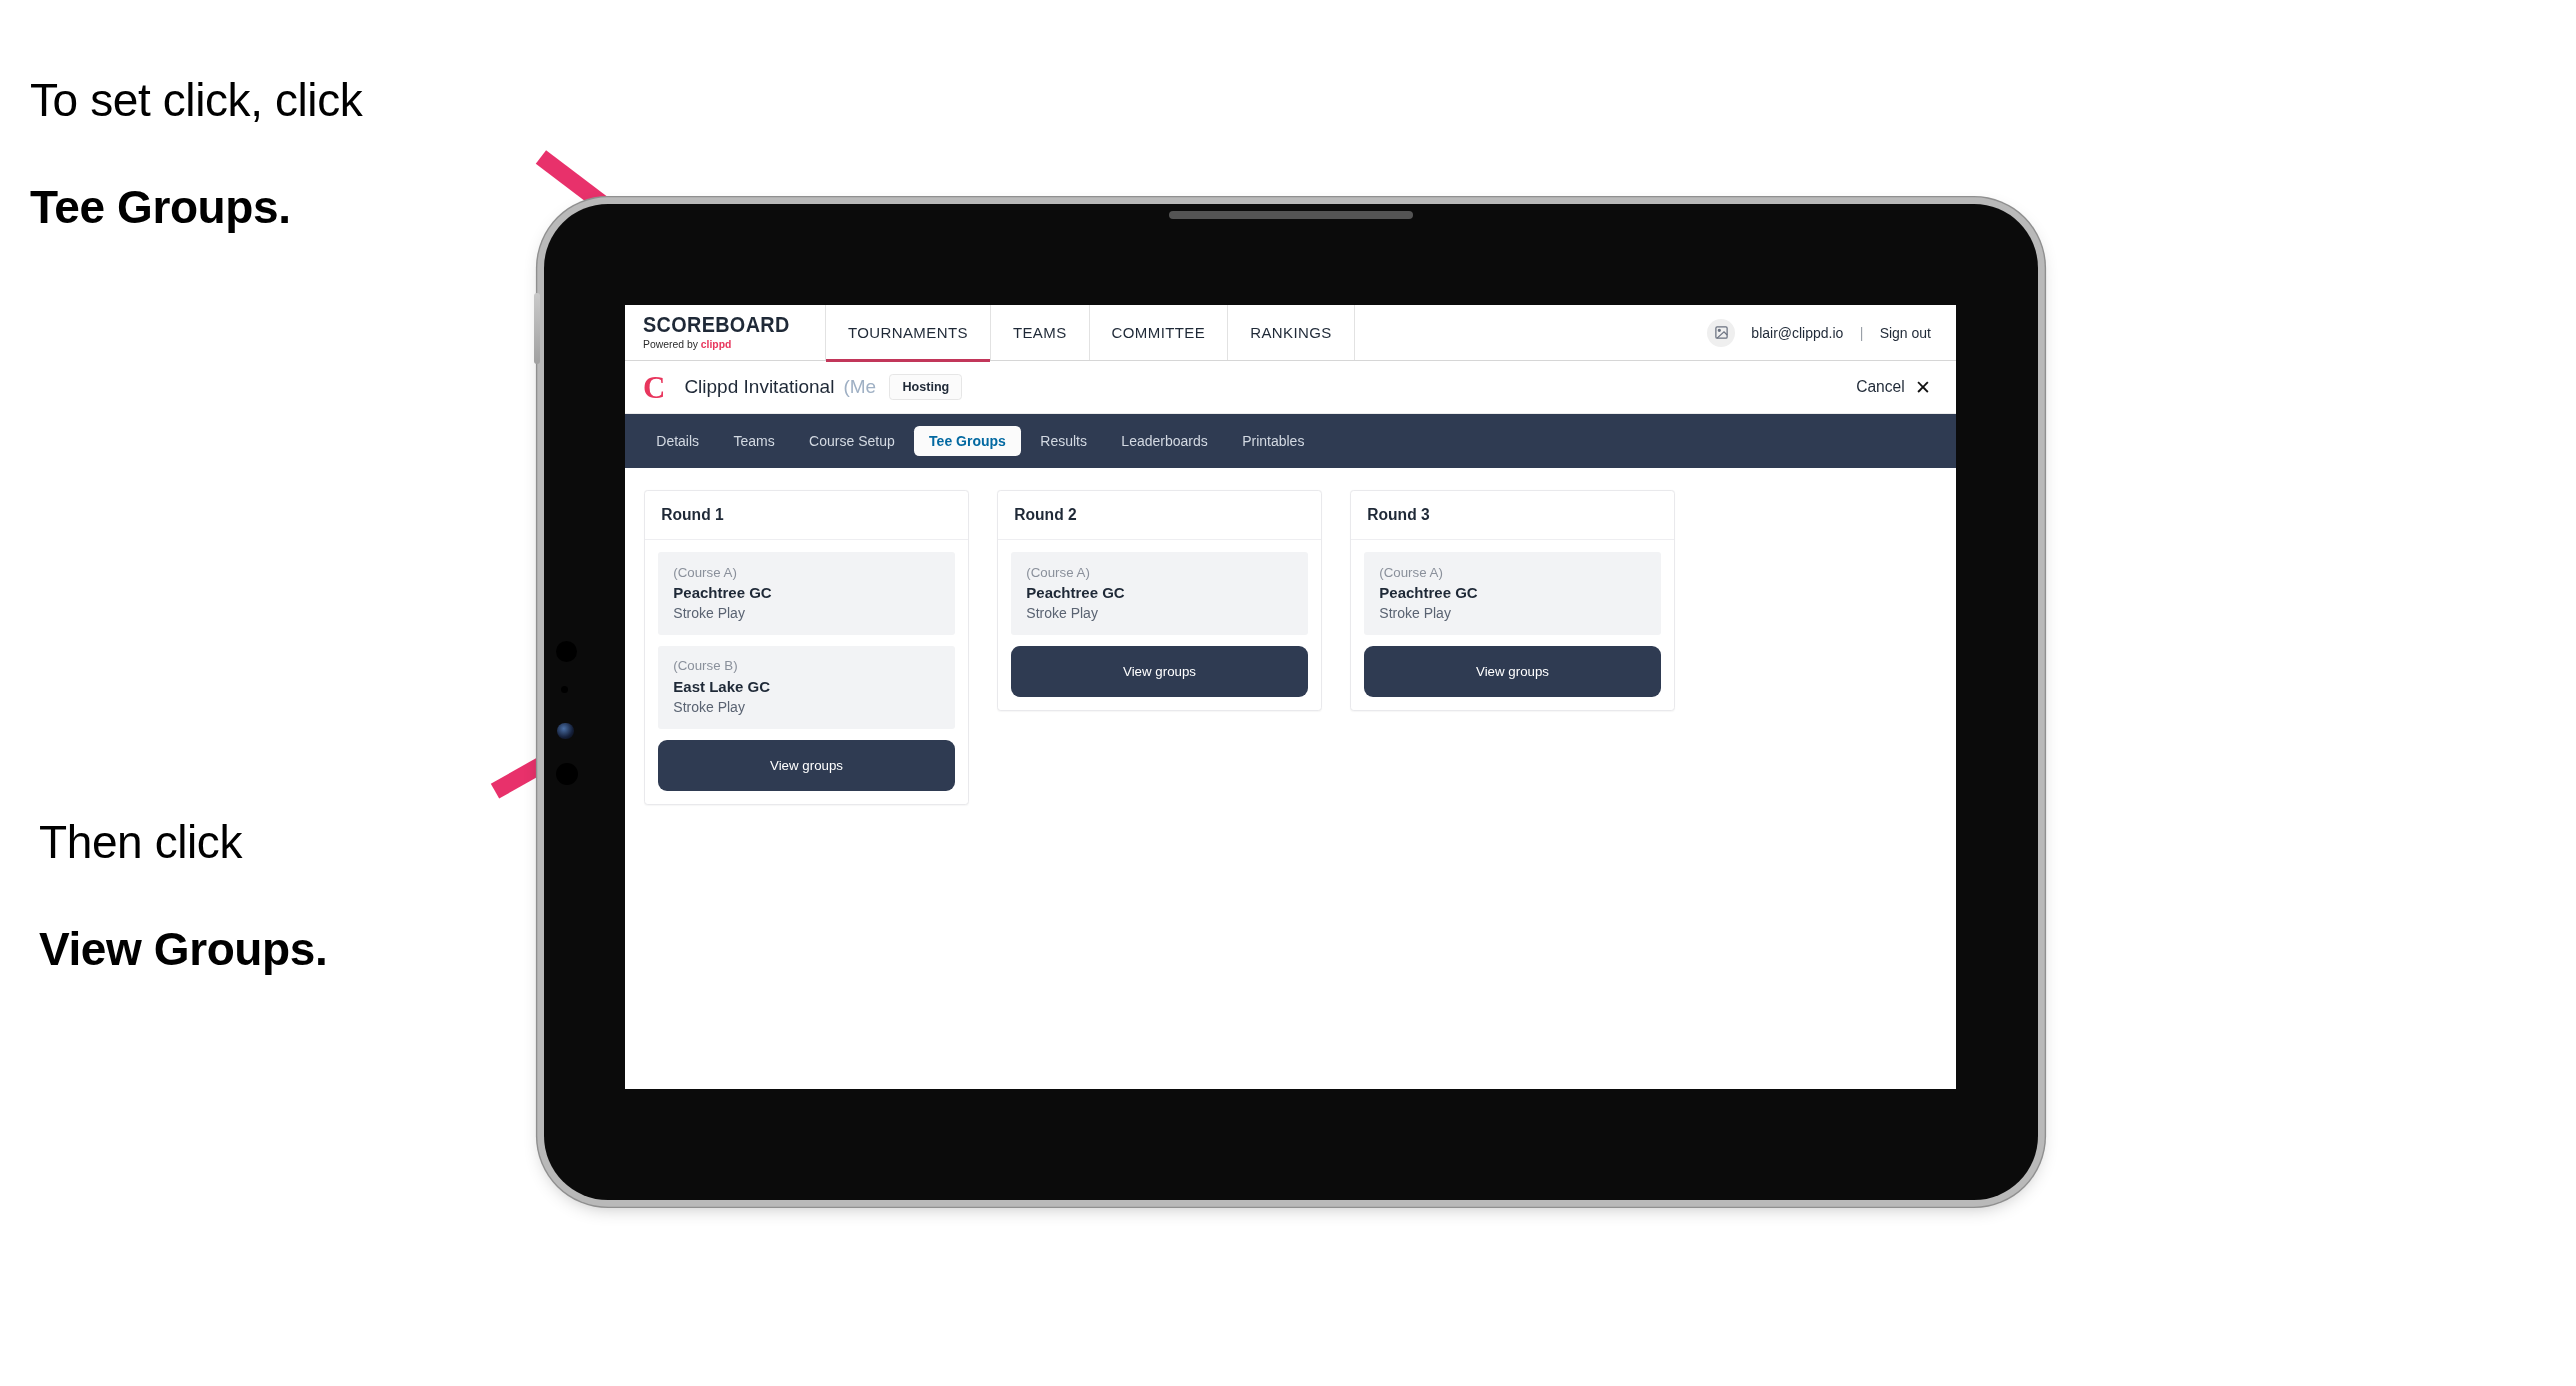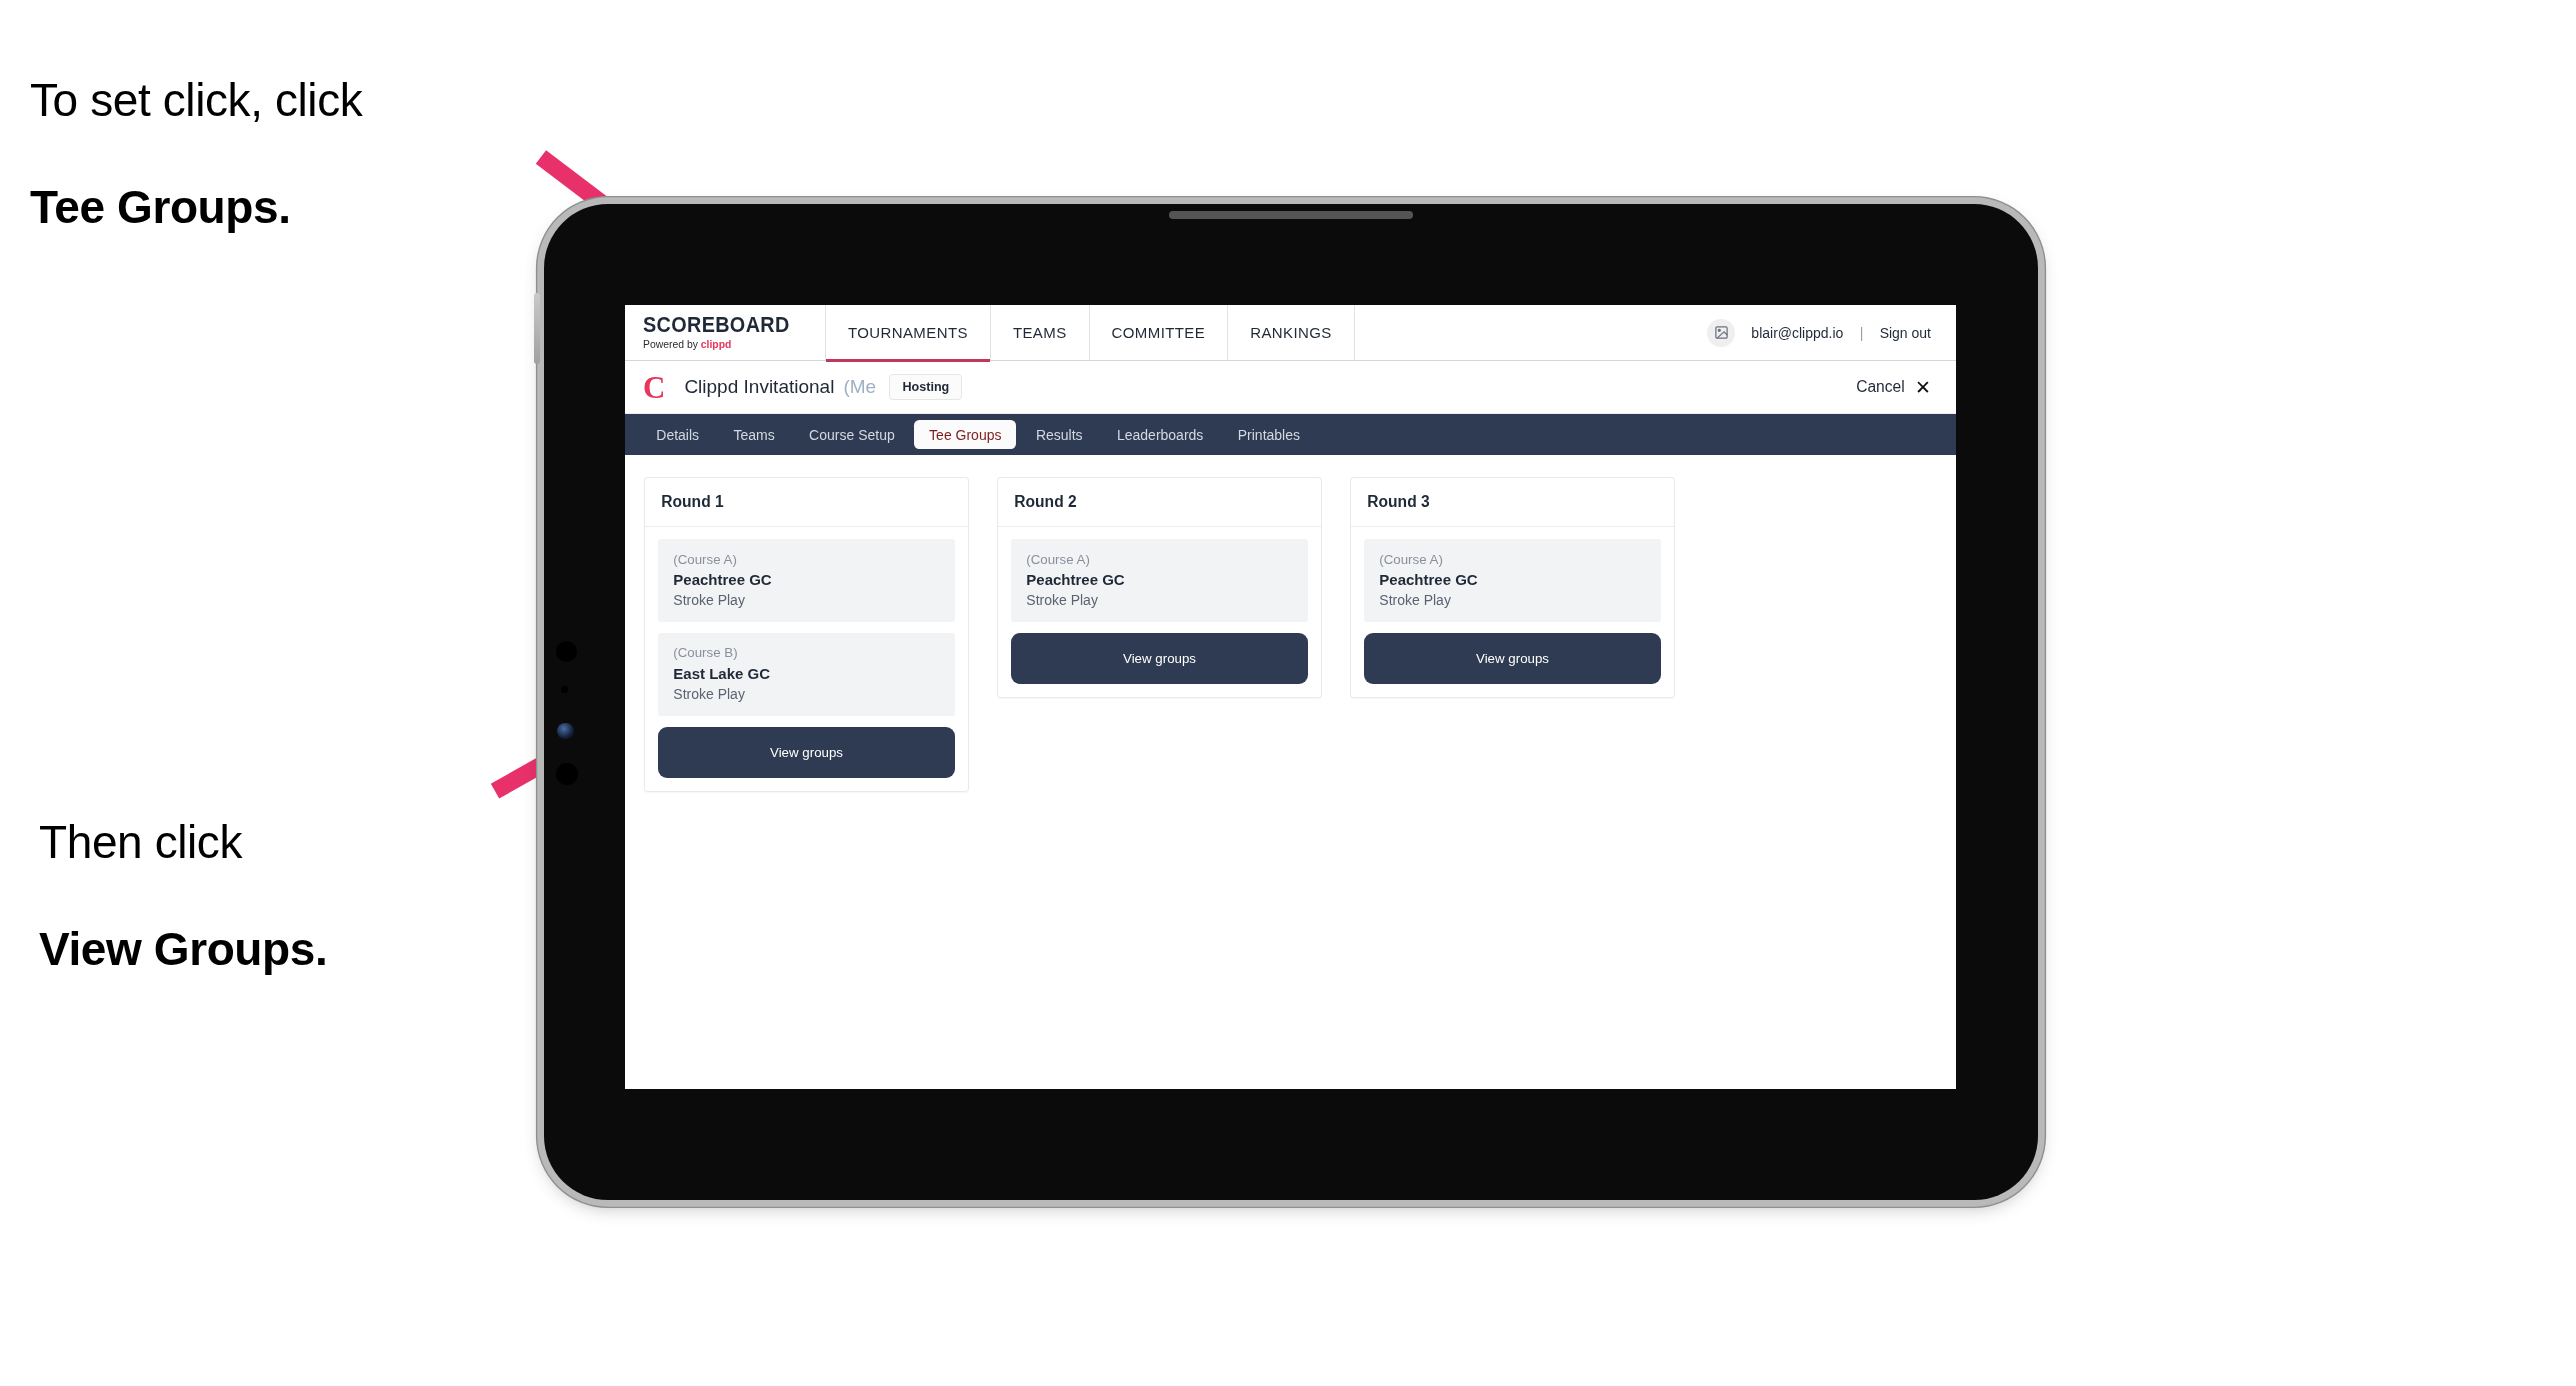--- a/index.html
+++ b/index.html
@@ -216,39 +216,39 @@
     display: flex;
     align-items: center;
     gap: 10.4px;
     cursor: pointer;
   }
   #cancel-label { font-size: 15.6px; color: #1f2937; }
   #cancel-x { font-size: 19px; color: #111111; line-height: 1; }
 
   
   #tabbar {
-    height: 41px;
+    height: 54px;
     background: #2f3b52;
     display: flex;
     align-items: center;
     padding: 0 16.3px;
     gap: 4.4px;
   }
   .tab {
     font-size: 14px;
     color: #d3d9e2;
     padding: 6.7px 15px;
     border-radius: 5.2px;
     cursor: pointer;
     white-space: nowrap;
   }
   .tab.active {
     background: #fbfbfb;
-    color: #7f1d1d;
-    font-weight: normal;
+    color: #0369a1;
+    font-weight: bold;
   }
 
   
   #content {
     padding: 22px 19px;
     display: flex;
     gap: 28px;
     align-items: flex-start;
     background: #ffffff;
     height: calc(100% - 55px - 52px - 41px);

